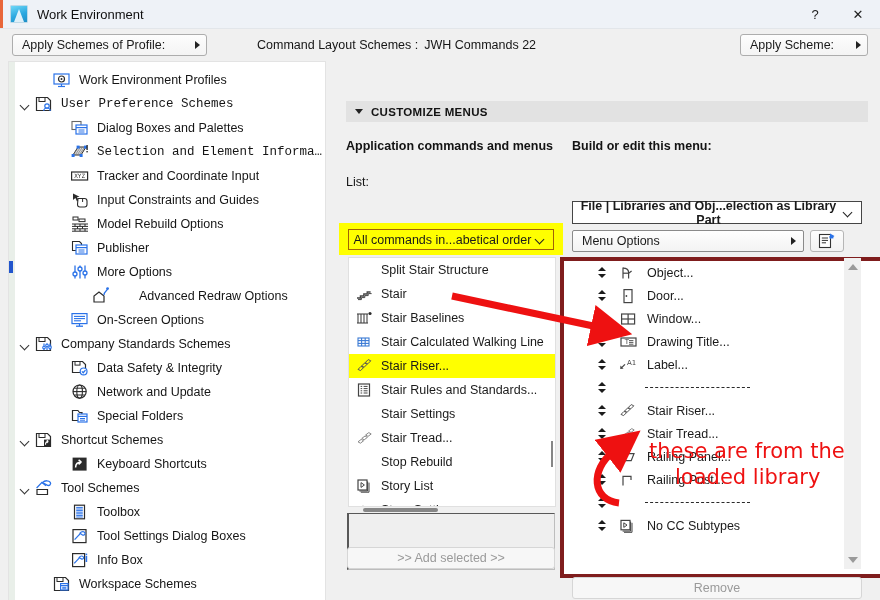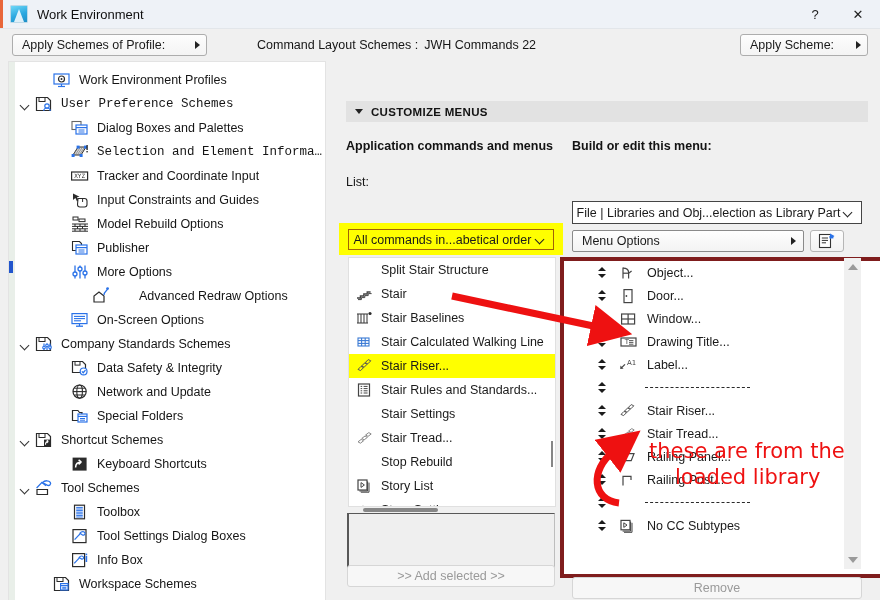--- a/index.html
+++ b/index.html
@@ -307,35 +307,35 @@
     position: absolute;
     height: 22px;
     border: 1px solid #d6d6d6;
     border-radius: 3px;
     background: #f7f7f7;
     display: flex; align-items: center; justify-content: center;
     font-size: 12.5px;
     color: #9a9a9a;
     box-sizing: border-box;
   }
-  #add-selected-btn { left: 13px; top: 504px; width: 208px; text-align: right; }
+  #add-selected-btn { left: 13px; top: 486px; width: 208px; text-align: right; }
   #remove-btn { left: 238px; top: 516px; width: 290px; }
 
   
   #menu-path-combo {
     position: absolute;
     left: 238px; top: 140px;
     width: 290px; height: 23px;
     border: 1px solid #454545;
     background: #ffffff;
     display: flex; align-items: center;
     box-sizing: border-box;
     font-size: 12.5px;
   }
-  #menu-path-combo .cbtext { flex: 1 1 auto; text-align: center; padding-left: 0; }
+  #menu-path-combo .cbtext { flex: 1 1 auto; text-align: center; padding-left: 0; font-weight: bold; }
 
   #menu-options-combo {
     position: absolute;
     left: 238px; top: 169px;
     width: 232px; height: 22px;
     border: 1px solid #8a8a8a;
     border-radius: 2px;
     background: linear-gradient(#fefefe,#f3f3f3);
     display: flex; align-items: center;
     padding: 0 7px 0 9px;

